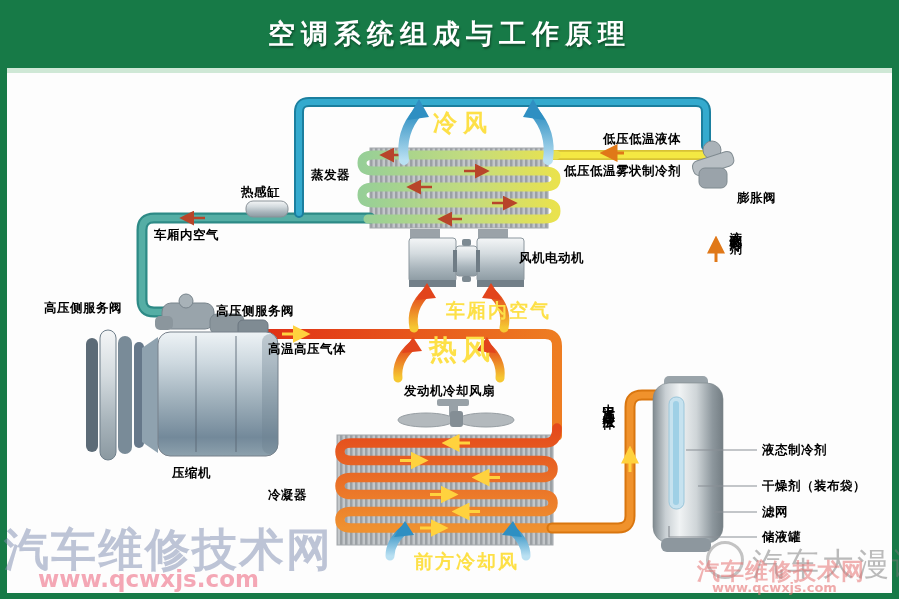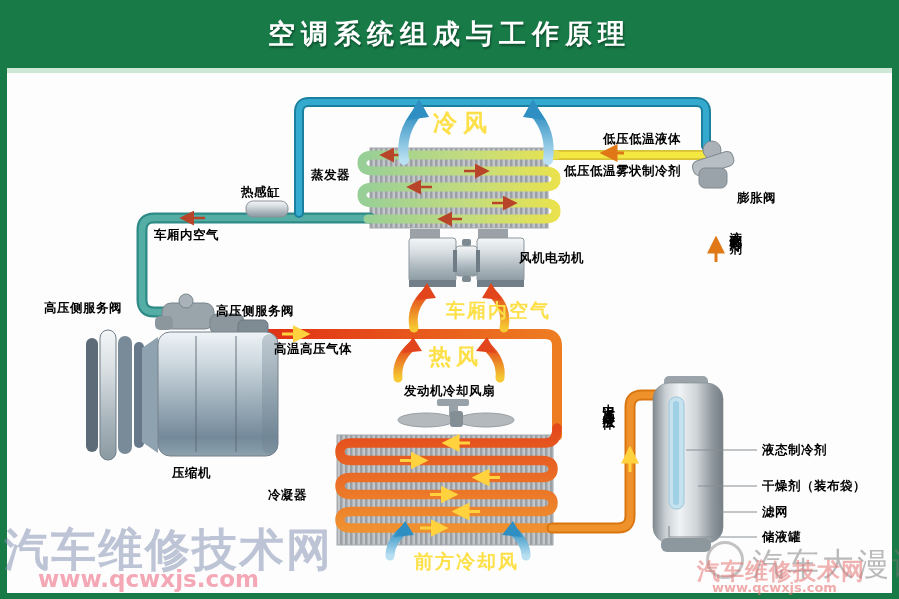--- a/index.html
+++ b/index.html
@@ -233,22 +233,22 @@
   <div class="lbl" style="left:241px;top:185px;">热感缸</div>
   <div class="lbl" style="left:154px;top:228px;">车厢内空气</div>
   <div class="lbl" style="left:603px;top:132px;">低压低温液体</div>
   <div class="lbl" style="left:564px;top:164px;text-align:center;">低压低温雾状制冷剂</div>
   <div class="lbl" style="left:737px;top:159px;margin-top:32px;">膨胀阀</div>
   <div class="lbl v" style="left:729px;top:221px;">液态制冷剂</div>
   <div class="lbl" style="left:519px;top:251px;">风机电动机</div>
   <div class="lbl red" style="left:416px;top:300px;font-size:19px;letter-spacing:2px;margin-left:30px;">车厢内空气</div>
   <div class="lbl" style="left:44px;top:301px;">高压侧服务阀</div>
   <div class="lbl" style="left:216px;top:304px;">高压侧服务阀</div>
-  <div class="lbl" style="left:274px;top:342px;">高温高压气体</div>
-  <div class="lbl red" style="left:429px;top:345px;font-size:22px;letter-spacing:5px;">热风</div>
+  <div class="lbl" style="left:268px;top:342px;">高温高压气体</div>
+  <div class="lbl red" style="left:429px;top:335px;font-size:28px;letter-spacing:5px;">热风</div>
   <div class="lbl" style="left:404px;top:384px;">发动机冷却风扇</div>
   <div class="lbl v" style="left:602px;top:394px;">中温高压液体</div>
   <div class="lbl" style="left:172px;top:466px;">压缩机</div>
   <div class="lbl" style="left:268px;top:488px;">冷凝器</div>
   <div class="lbl" style="left:762px;top:443px;">液态制冷剂</div>
   <div class="lbl" style="left:762px;top:479px;">干燥剂（装布袋）</div>
   <div class="lbl" style="left:762px;top:505px;">滤网</div>
   <div class="lbl" style="left:762px;top:530px;">储液罐</div>
   <div class="lbl red" style="left:414px;top:551px;font-size:19px;letter-spacing:2px;">前方冷却风</div>
 

